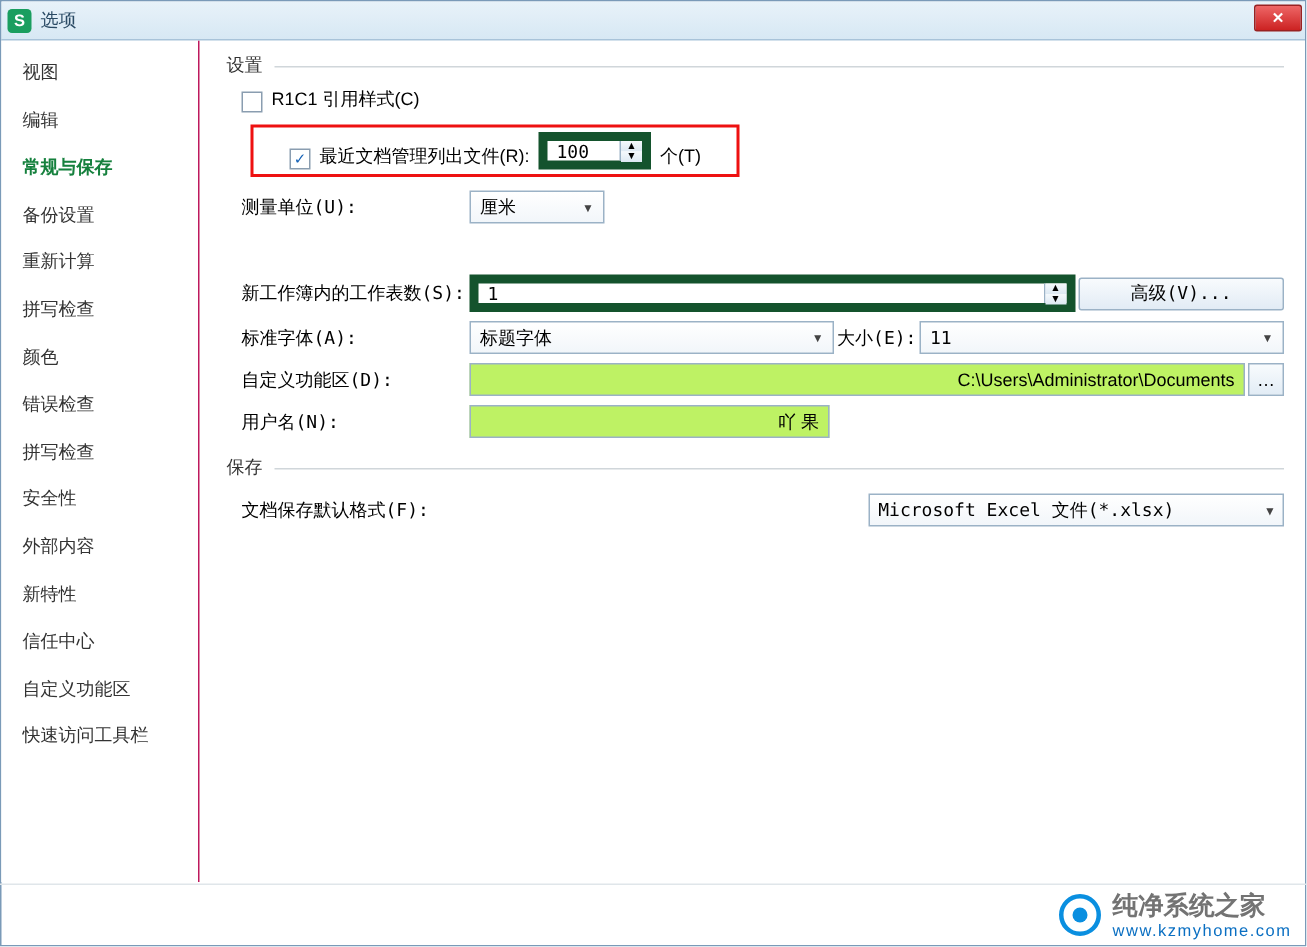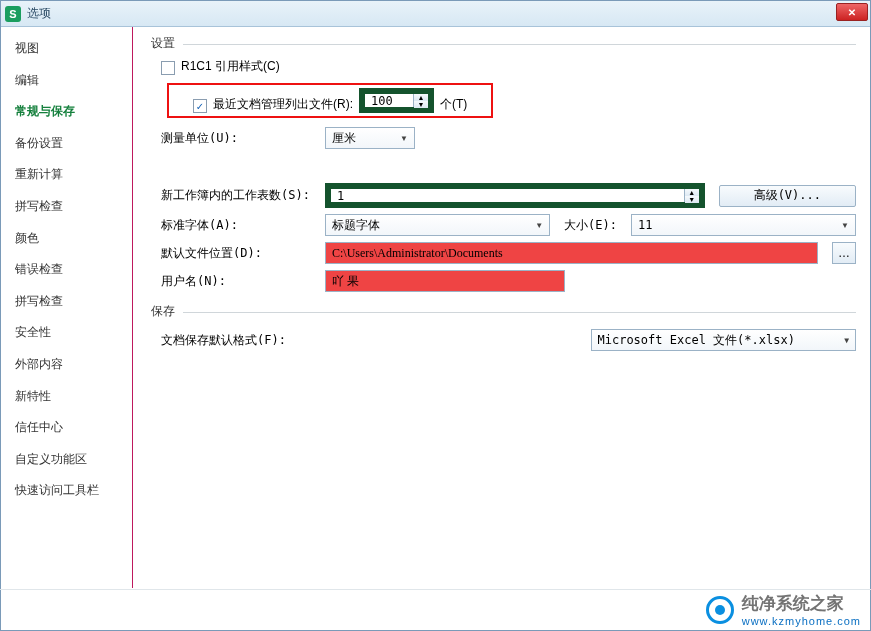--- a/index.html
+++ b/index.html
@@ -78,42 +78,42 @@
     .group-title::after {
       content:"";
       position:absolute;
       left: 32px; right: 0; top: 50%;
       border-top: 1px solid #d0d6da;
     }
     .row {
       display: flex;
       align-items: center;
       padding: 3px 0 3px 10px;
-      gap: 14px;
+      gap: 2px;
     }
     .row .lbl { min-width: 150px; }
     .checkbox-row { display:flex; align-items:flex-end; gap:6px; padding-left:10px; margin:4px 0;}
     .cbox { width:14px;height:14px;border:1px solid #8a9db0;background:#fff;display:inline-flex;align-items:center;justify-content:center;font-size:10px;color:#1461b6; }
     .cbox.checked::after{content:"✓";}
     .hlbox { border: 2px solid #e11; padding: 3px 24px; margin: 4px 0 6px 16px; display:inline-flex; align-items:flex-end; gap:6px;}
     .spinbox { display:inline-flex; border:6px solid #14532d; height:25px; }
     .spinbox .spval { width:48px; padding:0 6px; font-family: SimSun, monospace; display:flex;align-items:center; }
     .spinbox .sparrows { display:flex; flex-direction:column; border-left:1px solid #9bb2c6; }
     .spinbox .sa { width:14px; height:10px; font-size:7px; display:flex;align-items:center;justify-content:center; background:linear-gradient(#f5f9fc,#dde9f3); cursor:pointer;}
     .spinbox.big .spval{ flex:1; }
     .select, .input, .btn, .browse-btn {
       border: 1px solid #9bb2c6;
       background: linear-gradient(#fff,#f2f6fa);
       height: 22px;
       padding: 0 6px;
       font-family: inherit; font-size:12px;
     }
     .select { display:inline-flex; align-items:center; justify-content:space-between; gap:12px; cursor:pointer;text-align:center; }
     .select .arrow { font-size:8px; color:#444; }
-    .input { background:#ef4444; flex:1; font-family: Liberation Serif, serif; }
+    .input { background:#bef264; flex:1; font-family: Liberation Sans, sans-serif; text-align: right; }
     .btn { cursor:pointer; padding:0 34px; background:linear-gradient(#f8fbfd,#e2ecf5); border-radius:2px; font-family: SimSun, monospace;}
     .browse-btn { width:24px; padding:0; display:flex;align-items:center;justify-content:center; background:linear-gradient(#f8fbfd,#e2ecf5);cursor:pointer;}
     .wide-row .input, .wide-row .select { flex:1; }
     .footer {
       position: absolute; bottom: 0; left: 0; right: 0;
       height: 42px; display:flex; align-items:center; justify-content:flex-end;
       padding: 0 10px; gap: 10px;
       border-top: 1px solid #e0e6ea;
     }
     .footer .fbtn { width:74px; height:24px; border:1px solid #9bb2c6; background:linear-gradient(#fcfeff,#e8f0f8); border-radius:2px; cursor:pointer;}
@@ -215,21 +215,21 @@
             <span class="arrow">▼</span>
           </div>
           <span class="mono">大小(E):</span>
           <div class="select" style="width:58px">
             <span class="mono">11</span>
             <span class="arrow">▼</span>
           </div>
         </div>
 
         <div class="row wide-row">
-          <span class="lbl mono">默认文件位置(D):</span>
+          <span class="lbl mono">自定义功能区(D):</span>
           <input class="input" value="C:\Users\Administrator\Documents" style="">
           <div class="browse-btn">
             <span>…</span>
           </div>
         </div>
 
         <div class="row wide-row">
           <span class="lbl mono">用户名(N):</span>
           <input class="input" style="flex: 0 0 240px;" value="吖 果">
         </div>

